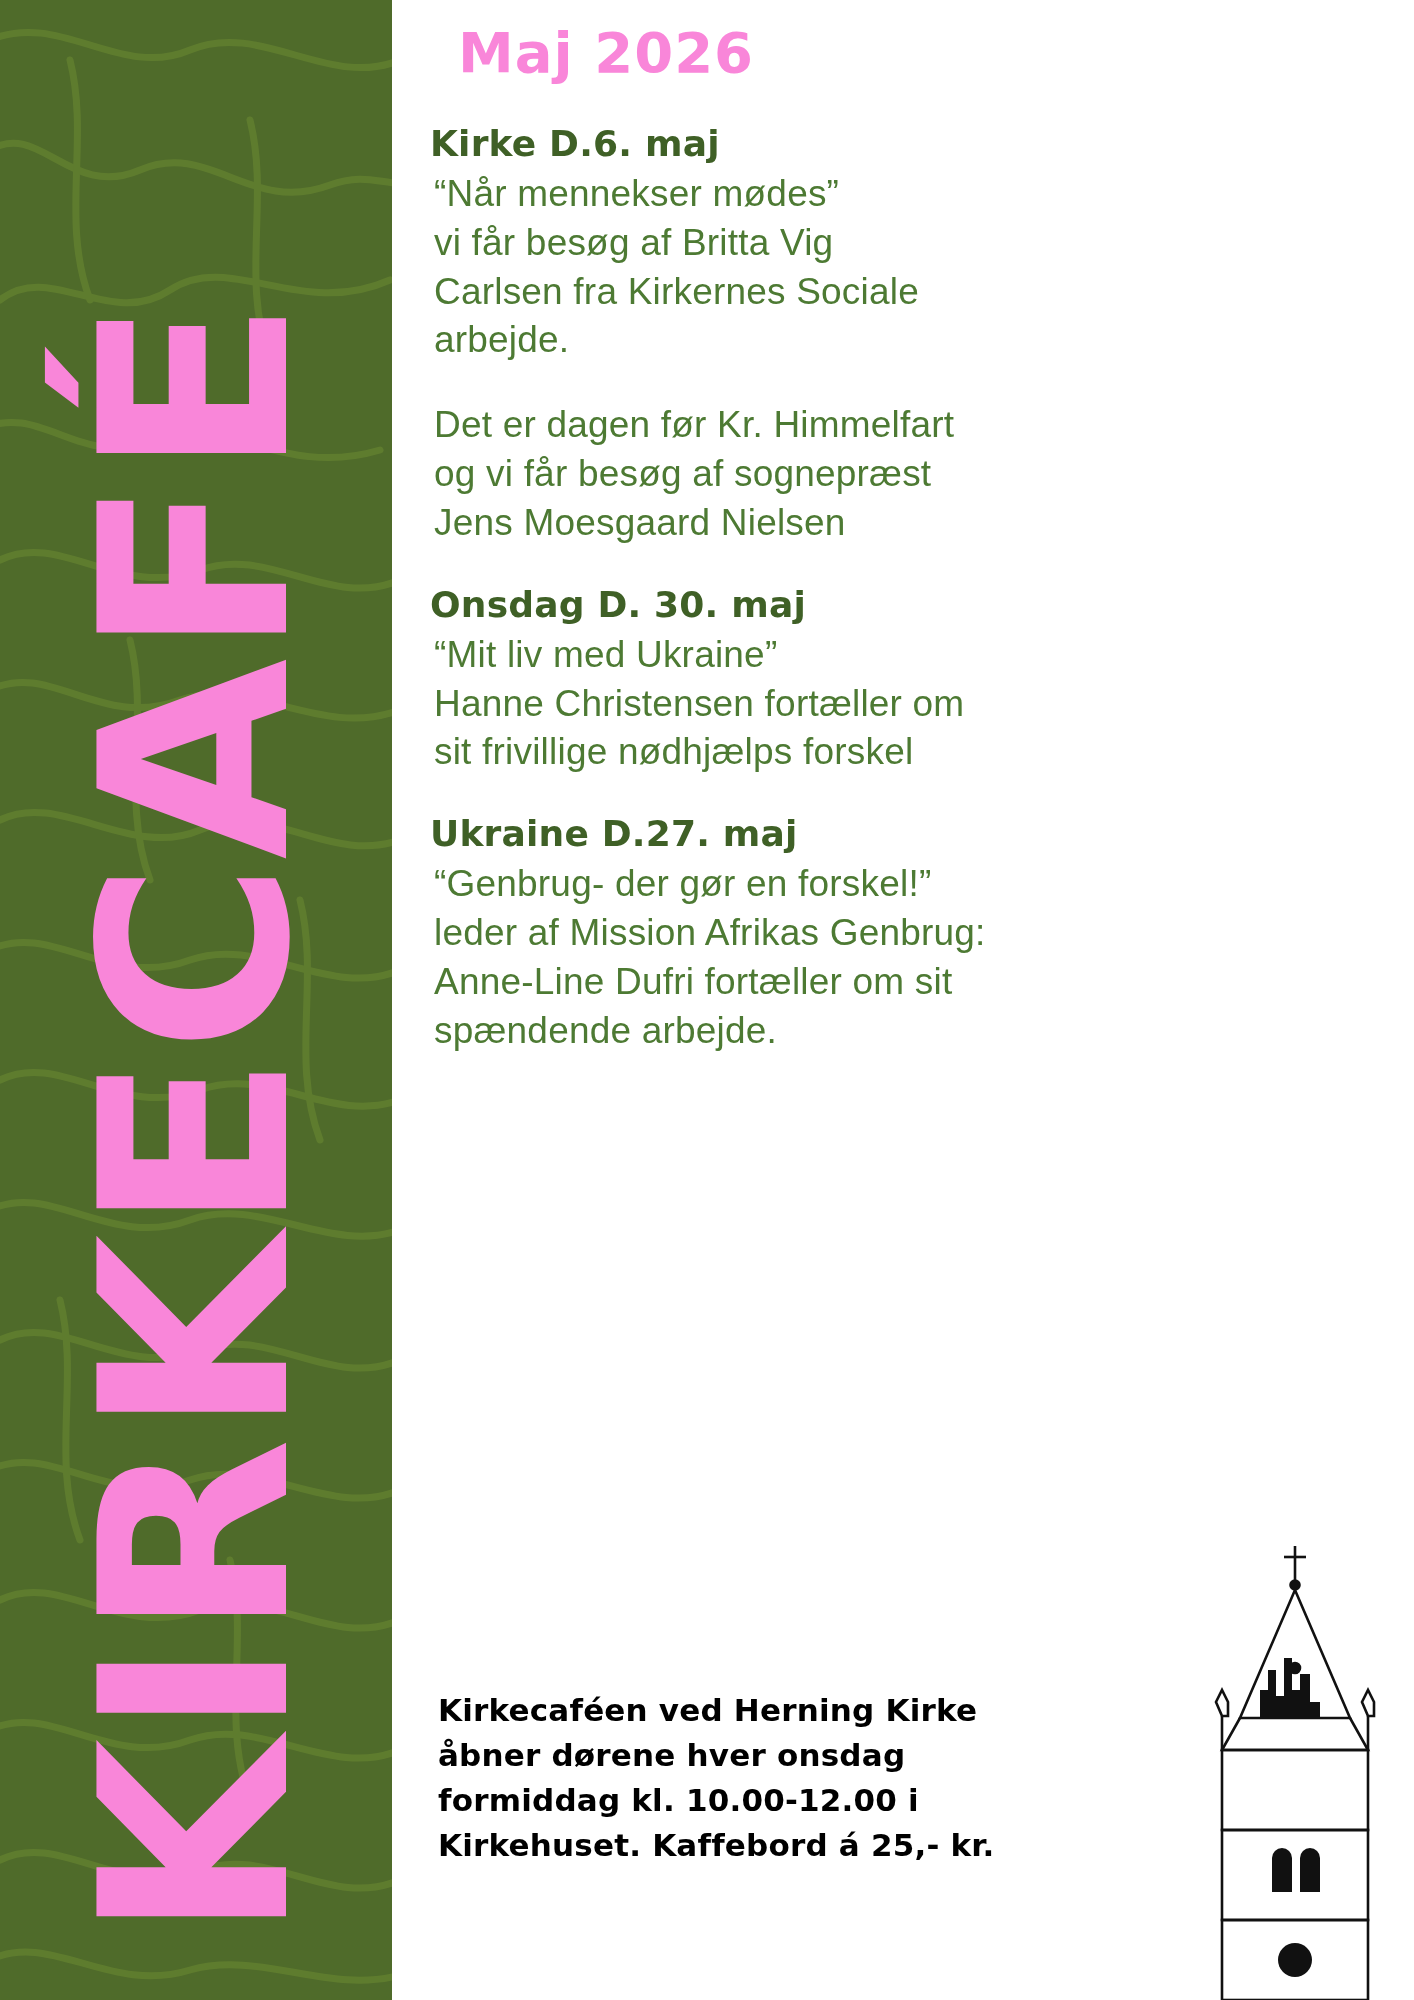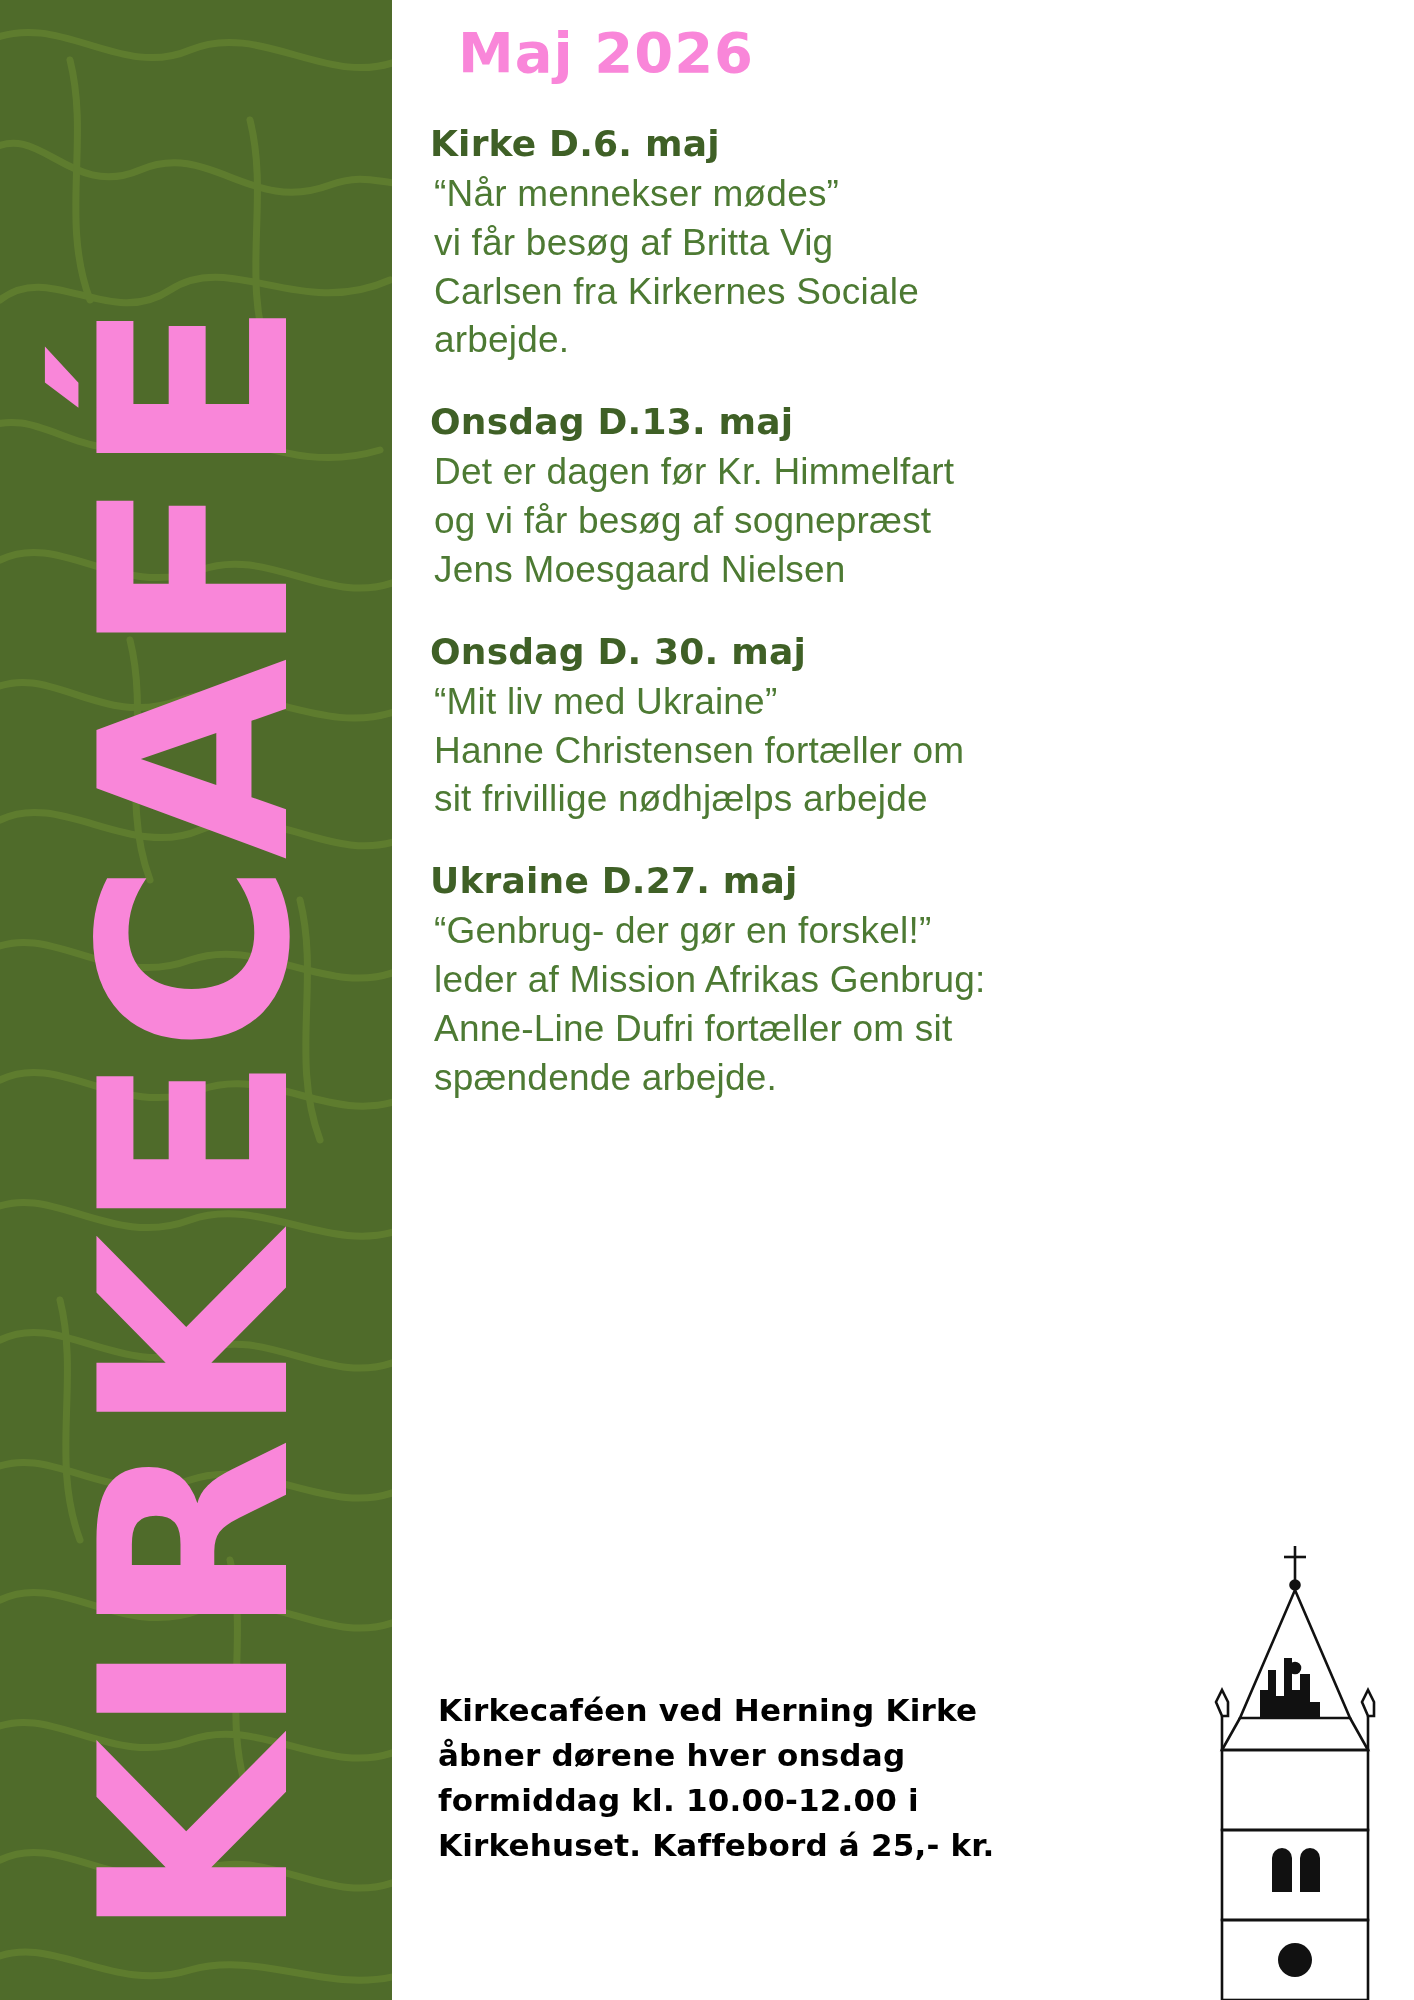--- a/index.html
+++ b/index.html
@@ -176,31 +176,30 @@
 
     <div class="event">
       <div class="event-date">Kirke D.6. maj</div>
       <div class="event-desc">“Når mennekser mødes”
 vi får besøg af Britta Vig
 Carlsen fra Kirkernes Sociale
 arbejde.</div>
     </div>
 
     <div class="event">
-      <div class="event-date">Onsdag D.13. maj</div>
       <div class="event-desc">Det er dagen før Kr. Himmelfart
 og vi får besøg af sognepræst
 Jens Moesgaard Nielsen</div>
     </div>
 
     <div class="event">
       <div class="event-date">Onsdag D. 30. maj</div>
       <div class="event-desc">“Mit liv med Ukraine”
 Hanne Christensen fortæller om
-sit frivillige nødhjælps arbejde</div>
+sit frivillige nødhjælps forskel</div>
     </div>
 
     <div class="event">
       <div class="event-date">Ukraine D.27. maj</div>
       <div class="event-desc">“Genbrug- der gør en forskel!”
 leder af Mission Afrikas Genbrug:
 Anne-Line Dufri fortæller om sit
 spændende arbejde.</div>
     </div>
 

